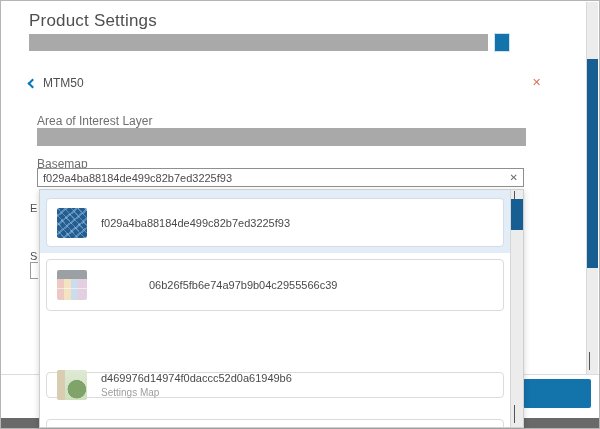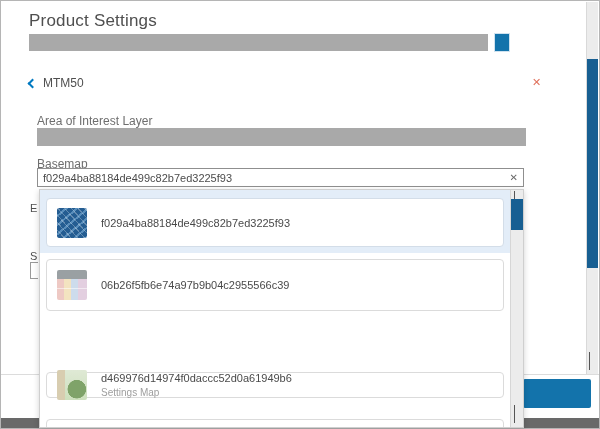--- a/index.html
+++ b/index.html
@@ -32,21 +32,21 @@
   .frag-e { left:29px; top:201px; }
   .frag-s { left:29px; top:249px; }
   .frag-checkbox { position:absolute; z-index:10; left:29px; top:261px; width:8px; height:17px; border:1px solid #9a9a9a; border-right:none; }
 
   
   .dropdown { position:absolute; left:38px; top:188px; width:485px; height:239px; background:#fff; border:1px solid #cfcfcf; box-shadow:0 2px 6px rgba(0,0,0,.18); z-index:20; overflow:hidden; }
   .dd-items { position:absolute; left:0; top:0; right:13px; bottom:0; }
   .dd-highlight { position:absolute; left:0; top:0; right:0; height:63px; background:#e3edf8; }
   .dd-card { position:absolute; background:#fff; border:1px solid #dbdbdb; border-radius:4px; display:flex; align-items:center; padding-left:10px; cursor:pointer; }
   .dd-card-1 { left:6px; top:8px;  right:6px; height:49px; border-color:#d3dde8; }
-  .dd-card-2 { left:6px; top:69px; right:6px; height:52px; }
+  .dd-card-2 { left:6px; top:69px; right:6px; height:52px;gap:48px; }
   .dd-card-3 { left:6px; top:126px; right:6px; height:52px; }
   .dd-card-4 { left:6px; top:182px; right:6px; height:26px; }
   .dd-card-5 { left:6px; top:229px; right:6px; height:20px; }
   .thumb { width:30px; height:30px; border-radius:2px; flex:none; margin-right:14px; }
   .thumb-blueprint {
     background:
       repeating-linear-gradient(48deg, rgba(255,255,255,.28) 0 1px, rgba(0,0,0,0) 1px 5px),
       repeating-linear-gradient(-40deg, rgba(130,180,220,.55) 0 2px, rgba(0,0,0,0) 2px 7px),
       #245d92;
   }

